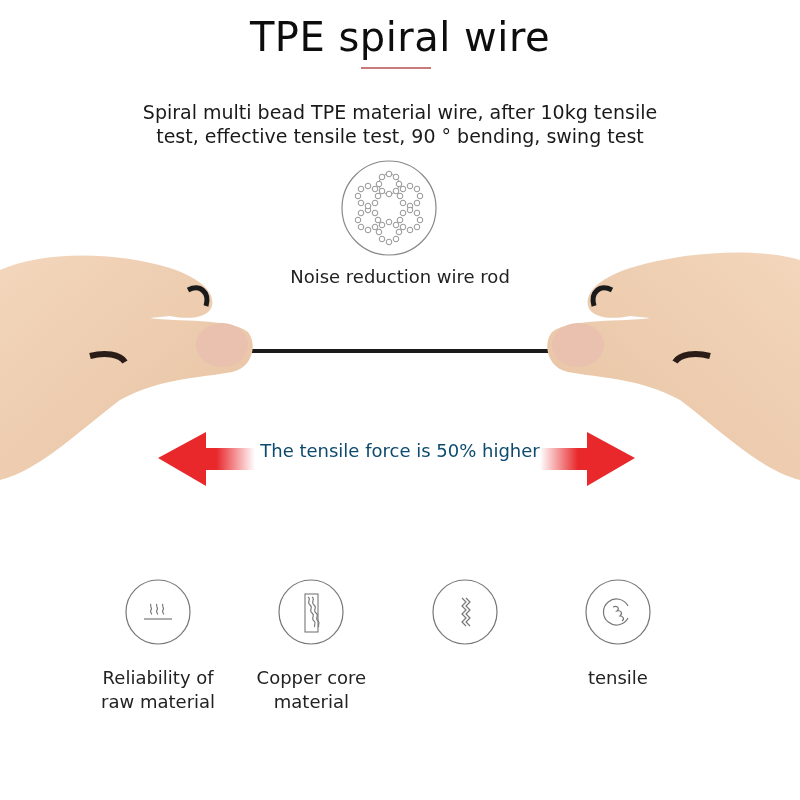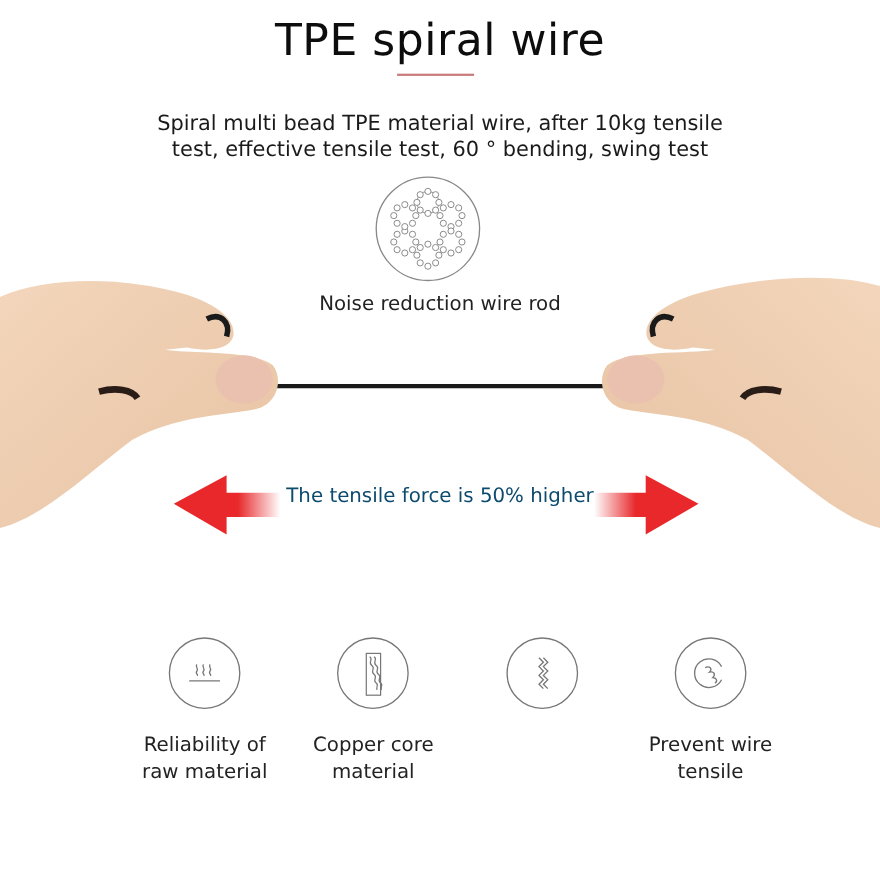--- a/index.html
+++ b/index.html
@@ -5,33 +5,33 @@
     * { margin: 0; padding: 0; box-sizing: border-box; }
     html, body { width: 800px; height: 800px; background: #ffffff; overflow: hidden; }
     body { position: relative; font-family: "DejaVu Sans", sans-serif; color: #111; }
     .title { position: absolute; top: 14px; left: 0; width: 800px; text-align: center; font-size: 40px; font-weight: normal; letter-spacing: 0.5px; color: #0d0d0d; }
     .title-rule { position: absolute; top: 67px; left: 361px; width: 70px; height: 2px; background: #c97a7a; }
     .subtitle { position: absolute; top: 76px; left: 0; width: 800px; text-align: center; font-size: 19px; line-height: 24px; color: #1a1a1a; margin-top: 24px; }
     .cross-section { position: absolute; top: 158px; left: 339px; width: 100px; height: 100px; }
     .cross-label { position: absolute; top: 266px; left: 0; width: 800px; text-align: center; font-size: 18px; color: #222; }
     .scene { position: absolute; top: 240px; left: 0; width: 800px; height: 260px; }
     .tensile-text { position: absolute; top: 438px; left: 0; width: 800px; text-align: center; font-size: 18px; line-height: 25px; color: #0c4a6e; }
-    .features { position: absolute; top: 578px; left: 116px; width: 600px; display: flex; gap: 13px; }
+    .features { position: absolute; top: 578px; left: 88px; width: 600px; display: flex; gap: 13px; }
     .feature { width: 150px; display: flex; flex-direction: column; align-items: center; }
     .feature-icon { width: 68px; height: 68px; }
     .feature-label { margin-top: 20px; font-size: 18px; line-height: 24px; text-align: center; color: #222; white-space: nowrap; }
   </style>
 </head>
 <body>
 
 <div class="title">TPE spiral wire</div>
 <div class="title-rule"></div>
 <div class="subtitle">
   <div>Spiral multi bead TPE material wire, after 10kg tensile</div>
-  <div>test, effective tensile test, 60 ° bending, swing test</div>
+  <div>test, effective tensile test, 90 ° bending, swing test</div>
 </div>
 
 <svg class="scene" viewBox="0 240 800 260" width="800" height="260">
   <defs>
     <linearGradient id="skinL" x1="0" y1="0" x2="1" y2="1">
       <stop offset="0" stop-color="#f3d6bc"></stop>
       <stop offset="1" stop-color="#e7c2a2"></stop>
     </linearGradient>
     <linearGradient id="skinR" x1="1" y1="0" x2="0" y2="1">
       <stop offset="0" stop-color="#f3d6bc"></stop>
@@ -186,17 +186,16 @@
 
   <div class="feature">
     <svg class="feature-icon" viewBox="0 0 68 68">
       <circle cx="34" cy="34" r="32" fill="none" stroke="#777" stroke-width="1.2"></circle>
       <g fill="none" stroke="#777" stroke-width="1.2">
         <path d="M44 40 A13 13 0 1 1 44 28"></path>
         <path d="M29 29 c4 -2 7 1 4 4 c4 -1 6 2 3 5 c3 0 5 3 2 5"></path>
       </g>
     </svg>
     <div class="feature-label">
-      <div>Prevent wire</div>
       <div>tensile</div>
     </div>
   </div>
 </div>
 
 </body></html>

